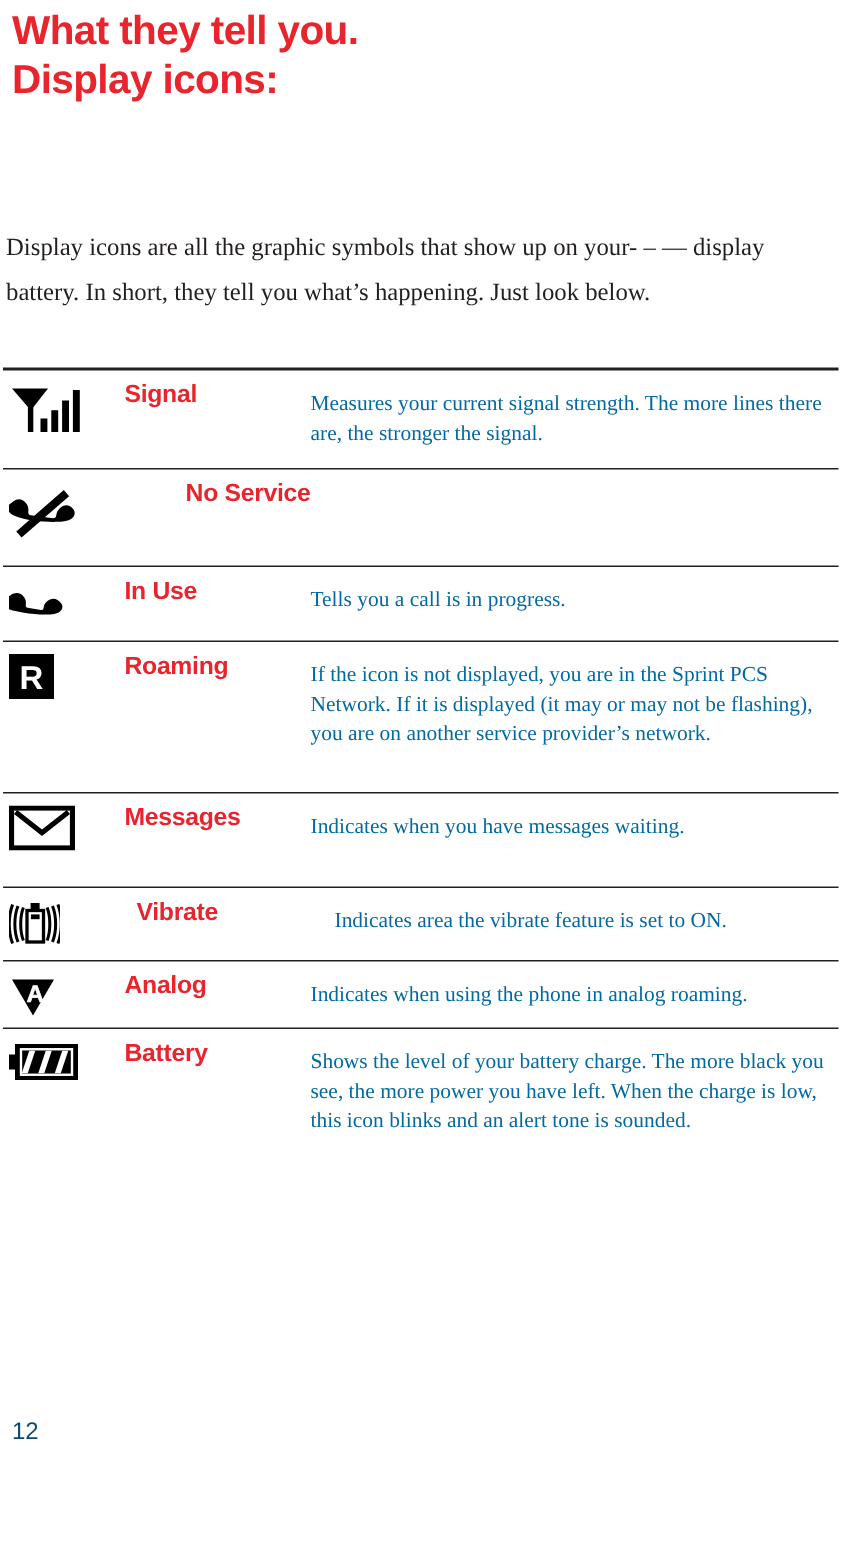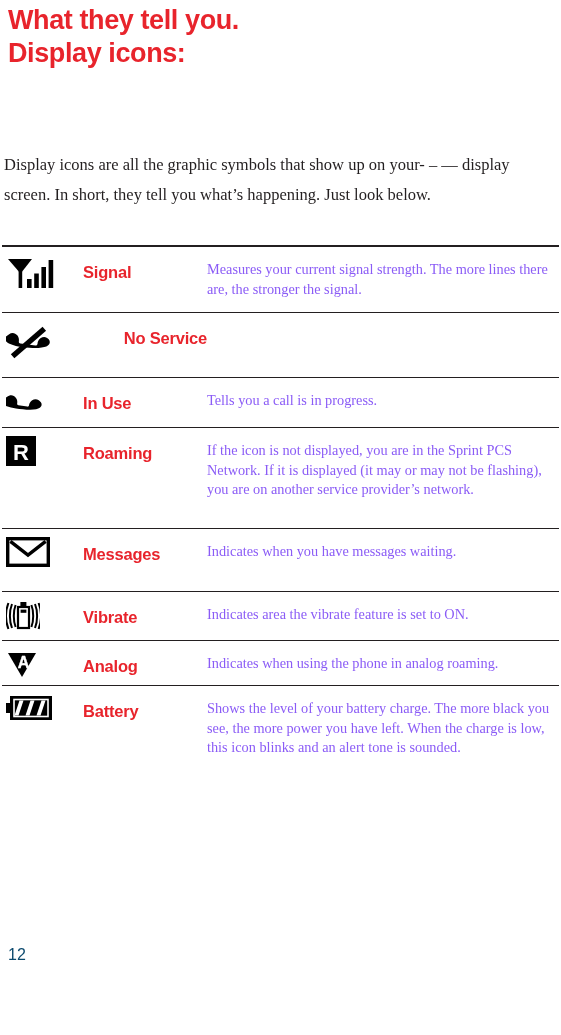--- a/index.html
+++ b/index.html
@@ -66,45 +66,45 @@
   .cell-icon {
     width: 81px;
     flex: 0 0 81px;
     padding-top: 8px;
     padding-left: 4px;
     box-sizing: border-box;
   }
   .cell-label {
     width: 124px;
     flex: 0 0 124px;
-    padding-top: 15px;
+    padding-top: 6px;
     font-family: "Liberation Sans", sans-serif;
     font-weight: bold;
     font-size: 16.5px;
     line-height: 20px;
     color: #e8242c;
     box-sizing: border-box;
     letter-spacing: -0.2px;
   }
   .cell-desc {
     flex: 1 1 auto;
     padding-top: 13px;
     padding-right: 2px;
     font-family: "Liberation Serif", serif;
     font-size: 14.3px;
     line-height: 19.5px;
-    color: #8b5cf6;
+    color: #0369a1;
     box-sizing: border-box;
   }
   .r-signal   { min-height: 65px; }
   .r-noserv   { min-height: 64px; text-align: right; }
   .r-inuse    { min-height: 49px; }
   .r-roaming  { min-height: 100px; }
   .r-messages { min-height: 62px; }
-  .r-vibrate  { min-height: 48px; }
+  .r-vibrate  { min-height: 48px; gap: 8px; }
   .r-analog   { min-height: 44px; }
   .r-battery  { min-height: 110px; }
 
   
   .ico { display: block; }
 
   
   .page-number {
     position: absolute;
     left: 8px;
@@ -115,21 +115,21 @@
   }
 </style>
 </head>
 <body>
 
 <div class="page-heading">
   <span class="hl">What they tell you.</span>
   <span class="hl">Display icons:</span>
 </div>
 
-<p class="intro">Display icons are all the graphic symbols that show up on your- – — display screen. In short, they tell you what’s happening. Just look below.</p>
+<p class="intro">Display icons are all the graphic symbols that show up on your- – — display battery. In short, they tell you what’s happening. Just look below.</p>
 
 <div class="icon-table">
 
   <div class="rule-top"></div>
 
   <div class="trow r-signal">
     <div class="cell-icon">
       <svg class="ico" width="54" height="36" viewBox="0 0 54 36">
         <polygon points="2,4 26,4 15.8,17 13.2,17" fill="#000"></polygon>
         <rect x="12.6" y="16" width="3.6" height="17" fill="#000"></rect>

